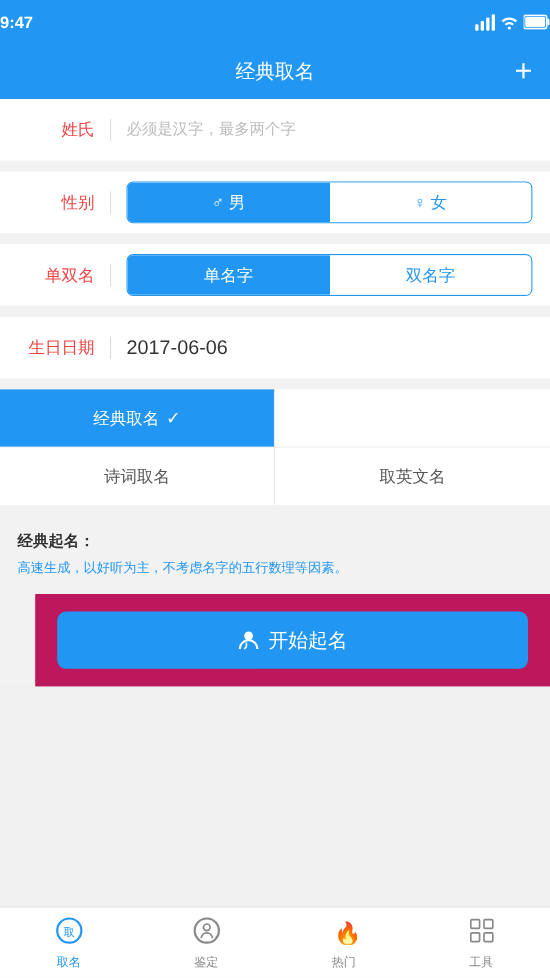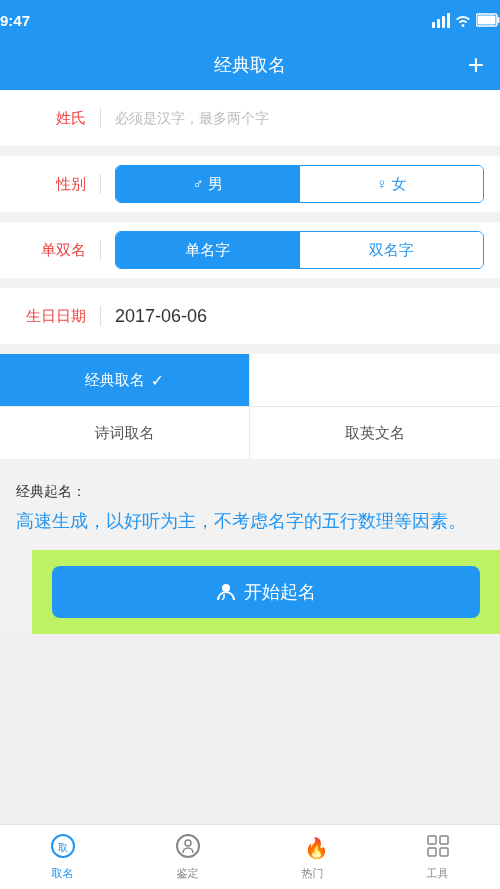--- a/index.html
+++ b/index.html
@@ -160,33 +160,33 @@
     }
 
     
     .description-section {
       padding: 14px 16px;
       background: #f2f2f2;
     }
     .desc-title {
       color: #333;
       font-size: 14px;
-      font-weight: normal;
+      font-weight: bold;
       margin-bottom: 6px;
     }
     .desc-body {
       color: #2196F3;
-      font-size: 18px;
+      font-size: 12px;
       line-height: 1.6;
     }
 
     
     .start-btn-section {
       padding: 16px 20px;
-      background: #bef264;
+      background: #be185d;
       margin-left: 32px;
     }
     .start-btn {
       background: #2196F3;
       color: white;
       border: none;
       border-radius: 8px;
       height: 52px;
       width: 100%;
       font-size: 18px;

